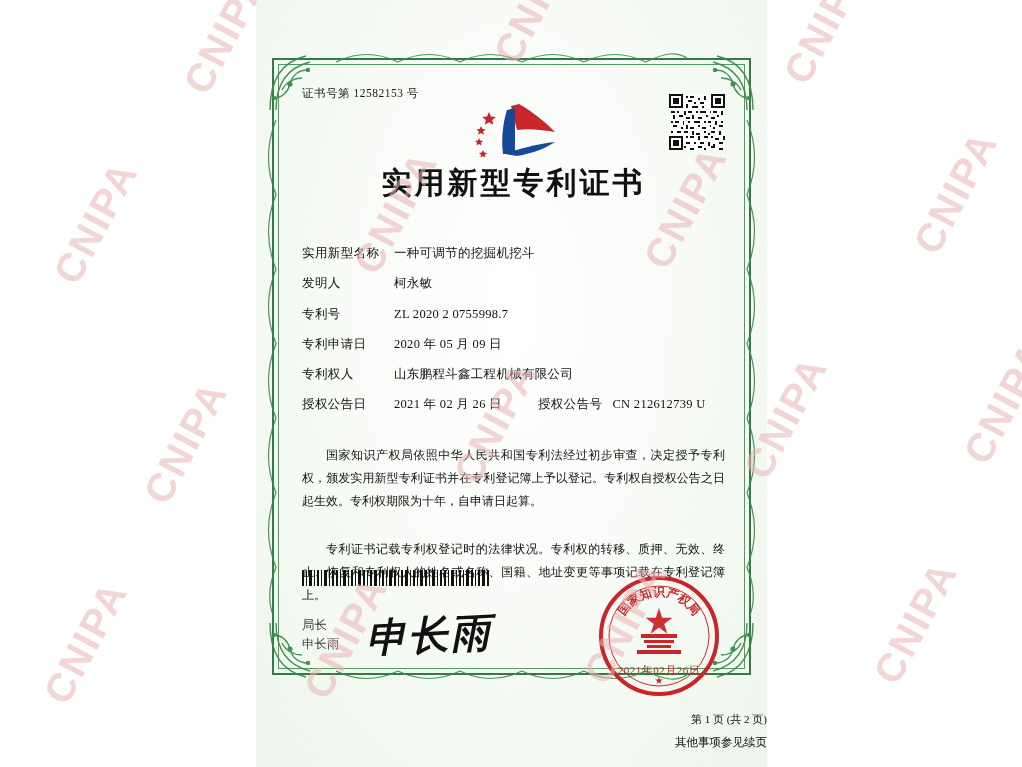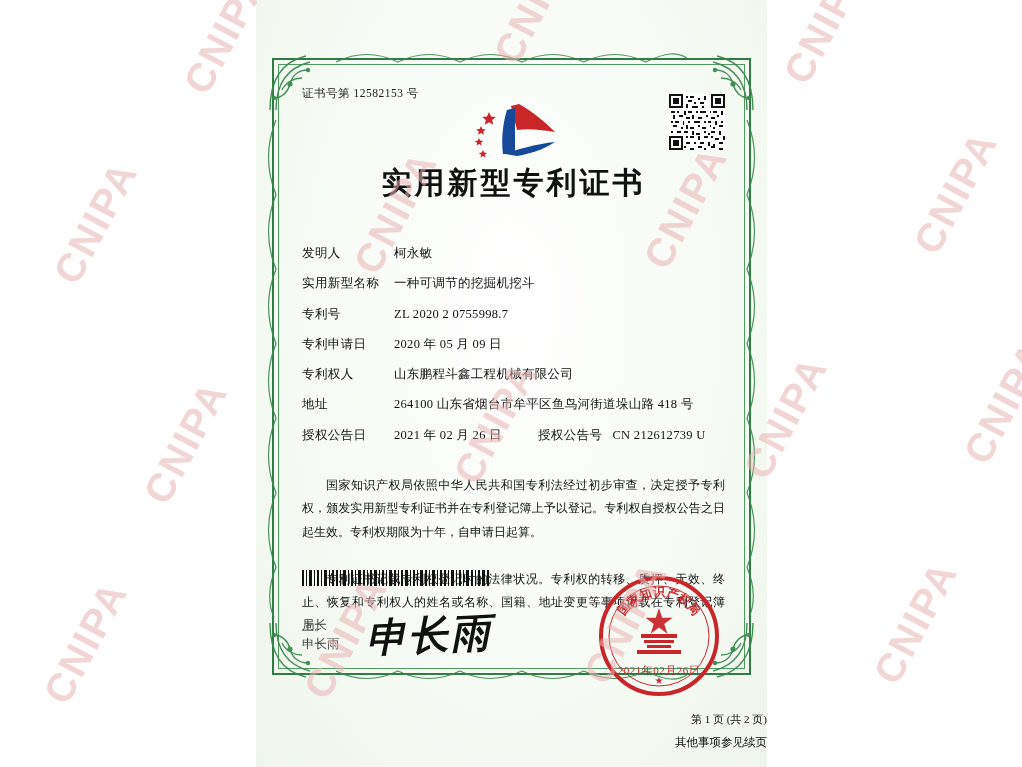--- a/index.html
+++ b/index.html
@@ -423,48 +423,44 @@
             <rect x="26" y="28" width="2" height="1"></rect>
         </g>
       </svg>
     </div>
 
     <div class="title">实用新型专利证书</div>
 
     <div class="fields">
 
       <div class="field-row">
+        <span class="fl">实用新型名称</span>
+        <span class="fv">一种可调节的挖掘机挖斗</span>
+      </div>
+
+      <div class="field-row">
         <span class="fl spread">发明人</span>
         <span class="fv">柯永敏</span>
-      </div>
-
-      <div class="field-row">
-        <span class="fl">实用新型名称</span>
-        <span class="fv">一种可调节的挖掘机挖斗</span>
       </div>
 
       <div class="field-row">
         <span class="fl spread">专利号</span>
         <span class="fv">ZL 2020 2 0755998.7</span>
       </div>
 
       <div class="field-row">
         <span class="fl">专利申请日</span>
         <span class="fv">2020 年 05 月 09 日</span>
       </div>
 
       <div class="field-row">
         <span class="fl spread">专利权人</span>
         <span class="fv">山东鹏程斗鑫工程机械有限公司</span>
       </div>
 
-      <div class="field-row">
-        <span class="fl spread">地址</span>
-        <span class="fv">264100 山东省烟台市牟平区鱼鸟河街道垛山路 418 号</span>
-      </div>
 
       <div class="field-row double">
         <span class="fl">授权公告日</span>
         <span class="fv">2021 年 02 月 26 日</span>
         <span class="fl2">授权公告号</span>
         <span class="fv" style="margin-left:10px;">CN 212612739 U</span>
       </div>
     </div>
 
     <div class="para">国家知识产权局依照中华人民共和国专利法经过初步审查，决定授予专利权，颁发实用新型专利证书并在专利登记簿上予以登记。专利权自授权公告之日起生效。专利权期限为十年，自申请日起算。</div>

